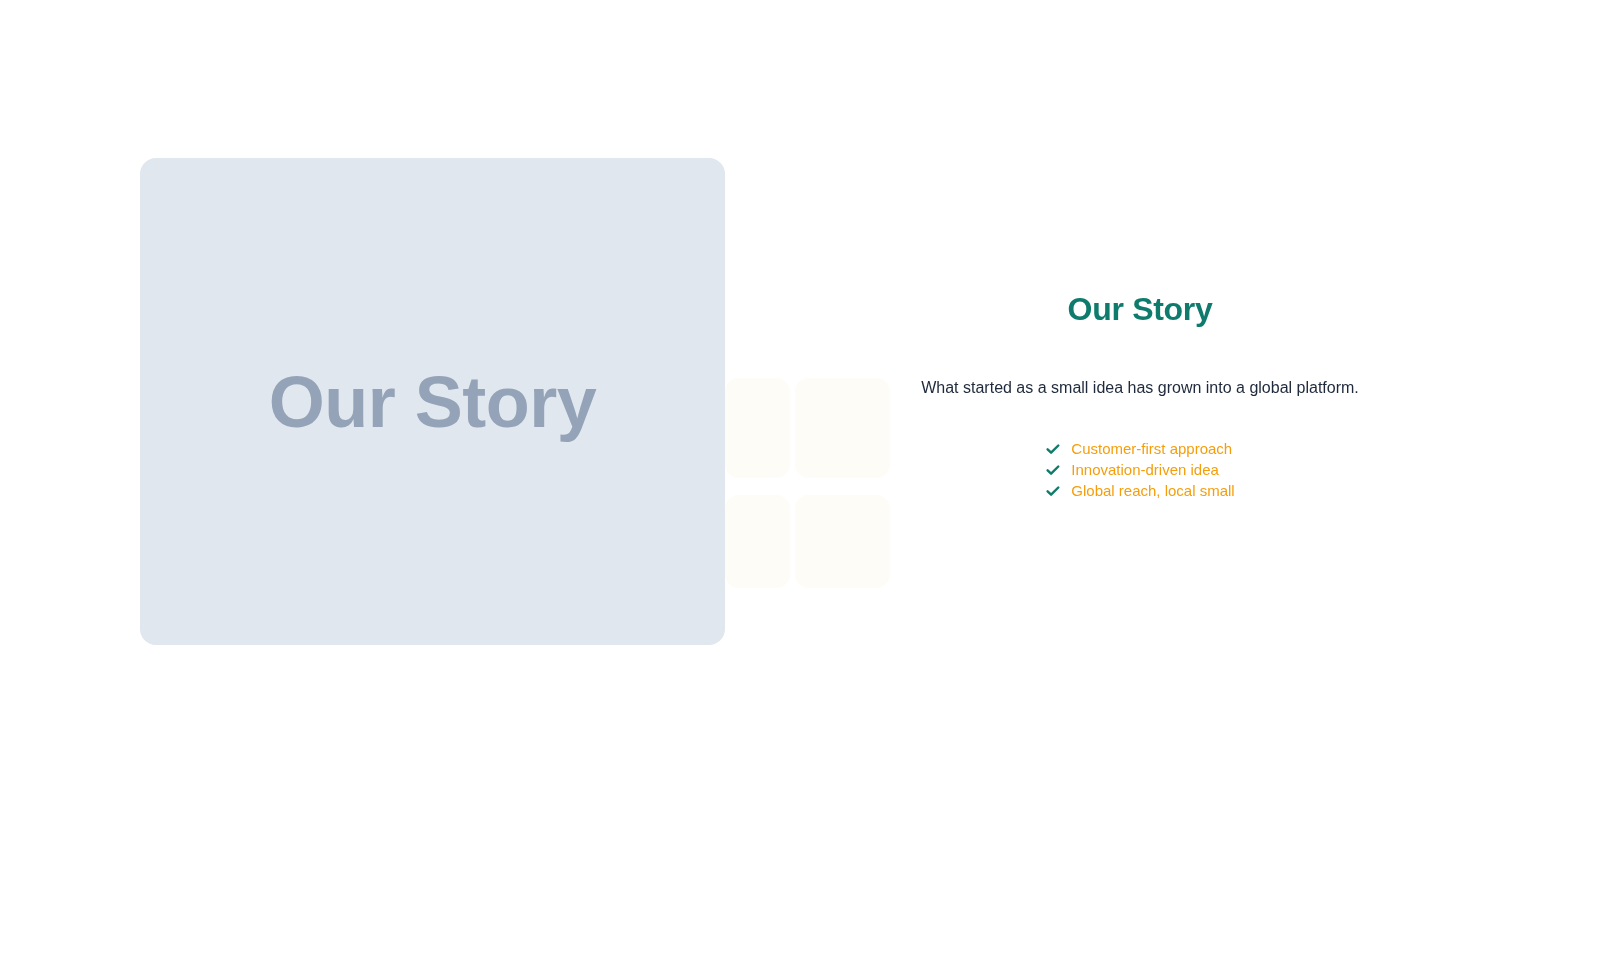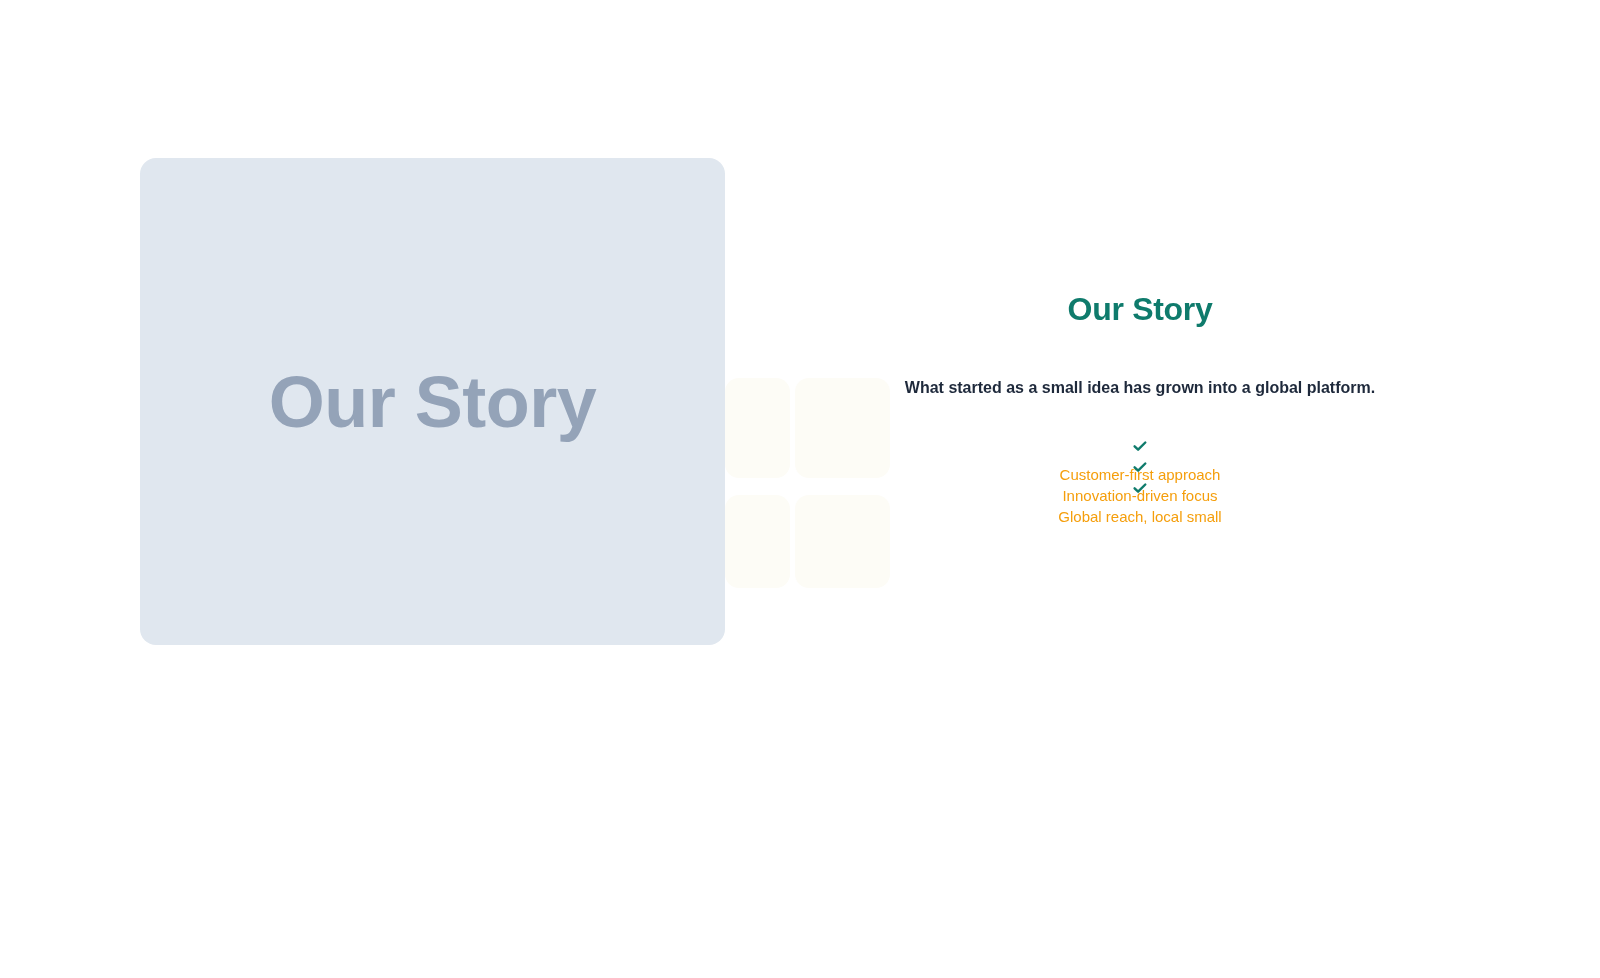--- a/index.html
+++ b/index.html
@@ -80,40 +80,39 @@
     font-size: 32px;
     font-weight: 700;
     color: #0f7b6c;
     letter-spacing: -0.3px;
     line-height: 1.2;
   }
   .content-paragraph {
     margin: 0;
     padding-top: 48px;
     font-size: 16px;
-    font-weight: 700;
+    font-weight: 400;
     color: #1e293b;
     line-height: 1.5;
   }
 
   .feature-list {
     list-style: none;
     margin: 0;
     padding: 0;
     padding-top: 38px;
     display: inline-block;
     text-align: left;
   }
   .feature-item {
     display: flex;
     align-items: center;
     gap: 10px;
     height: 21px;
     white-space: nowrap;
-    flex-direction: column;
   }
   .feature-check {
     display: inline-block;
     width: 16px;
     height: 16px;
     flex: 0 0 16px;
     position: relative;
   }
   .feature-check svg { display: block; }
   .feature-label {
@@ -155,21 +154,21 @@
         </span>
         <span class="feature-label">Customer-first approach</span>
       </li>
 
       <li class="feature-item">
         <span class="feature-check">
           <svg width="16" height="16" viewBox="0 0 16 16" aria-hidden="true">
             <path d="M2.6 8.3 L6.1 11.7 L13.3 4.5" fill="none" stroke="#0f7b6c" stroke-width="2.4" stroke-linecap="round" stroke-linejoin="round"></path>
           </svg>
         </span>
-        <span class="feature-label">Innovation-driven focus</span>
+        <span class="feature-label">Innovation-driven idea</span>
       </li>
 
       <li class="feature-item">
         <span class="feature-check">
           <svg width="16" height="16" viewBox="0 0 16 16" aria-hidden="true">
             <path d="M2.6 8.3 L6.1 11.7 L13.3 4.5" fill="none" stroke="#0f7b6c" stroke-width="2.4" stroke-linecap="round" stroke-linejoin="round"></path>
           </svg>
         </span>
         <span class="feature-label">Global reach, local small</span>
       </li>

